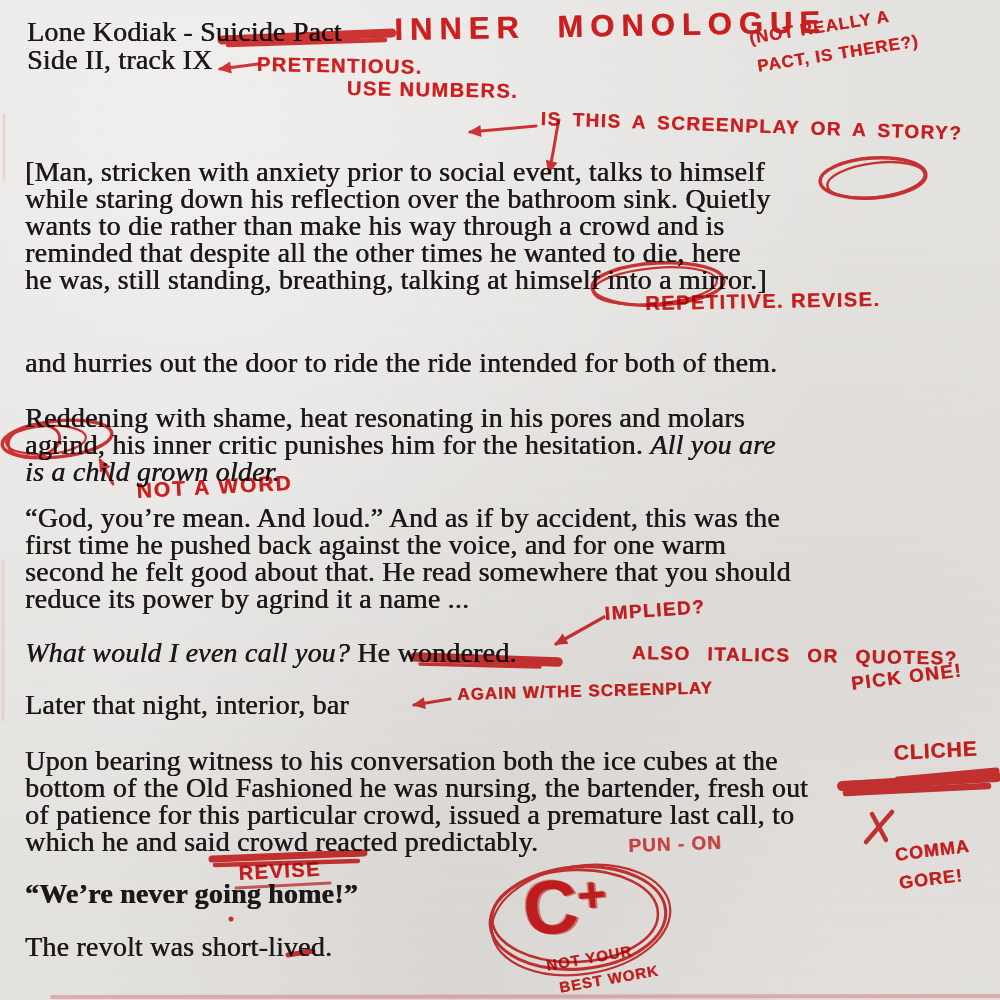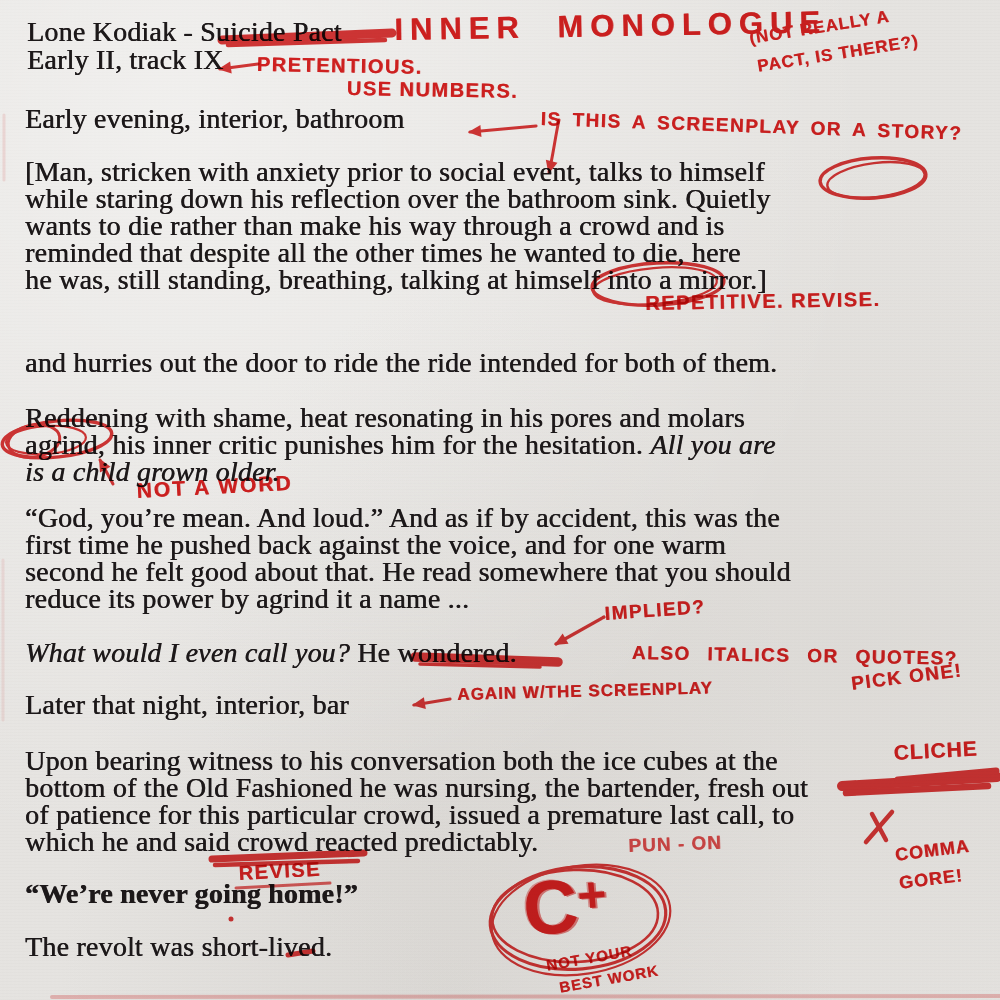--- a/index.html
+++ b/index.html
@@ -34,23 +34,22 @@
   .red-overlay svg{display:block;}
   .grade{font-family:"Liberation Sans",sans-serif;}
   .grade .plus{font-size:50px;vertical-align:18px;}
 </style>
 </head>
 <body>
 
 <div class="page">
 
   <div class="t ttl" style="top:18px"><span>Lone Kodiak - </span><span>Suicide Pact</span></div>
-  <div class="t ttl" style="top:46px">Early II, track IX</div>
+  <div class="t ttl" style="top:46px">Side II, track IX</div>
 
-  <div class="t" style="top:105px">Early evening, interior, bathroom</div>
 
   <div class="t" style="top:185px">while staring down his reflection over the bathroom sink. Quietly</div>
   <div class="t" style="top:158px">[Man, stricken with anxiety prior to social event, talks to himself</div>
   <div class="t" style="top:212px">wants to die rather than make his way through a crowd and is</div>
   <div class="t" style="top:239px">reminded that despite all the other times he wanted to die, here</div>
   <div class="t" style="top:266px">he was, still standing, breathing, talking at himself into a mirror.]</div>
 
   <div class="t" style="top:349px">and hurries out the door to ride the ride intended for both of them.</div>
 
   <div class="t" style="top:404px">Reddening with shame, heat resonating in his pores and molars</div>

